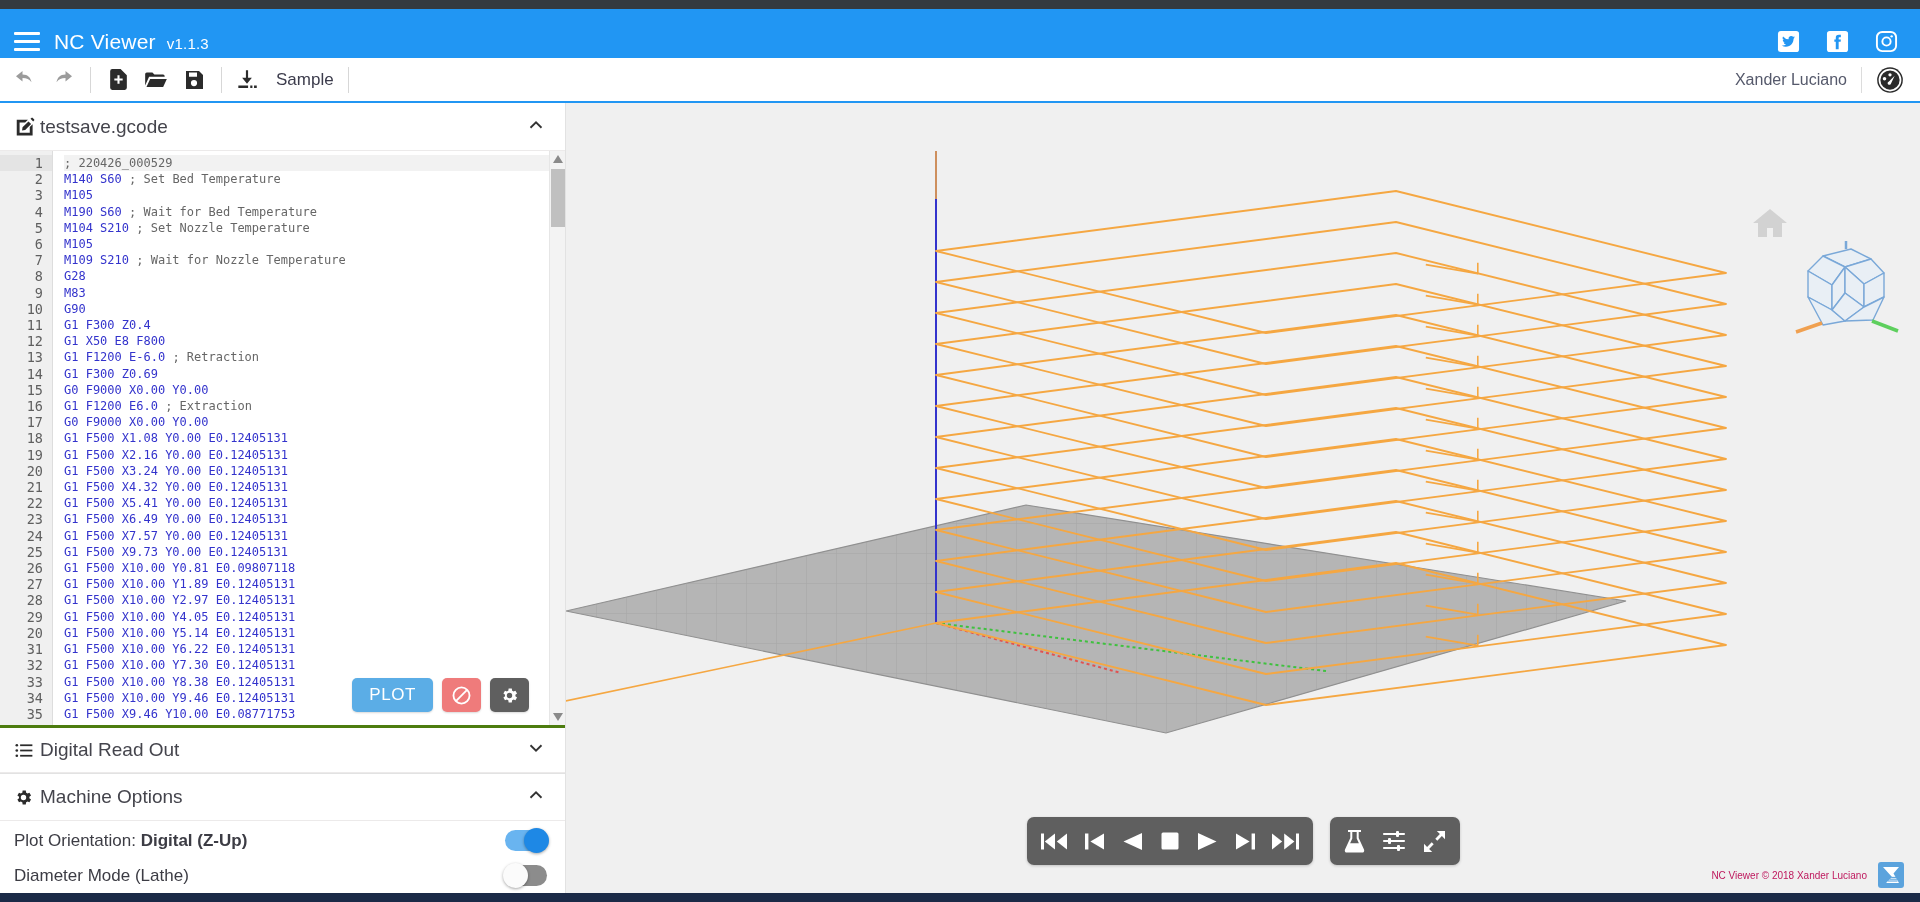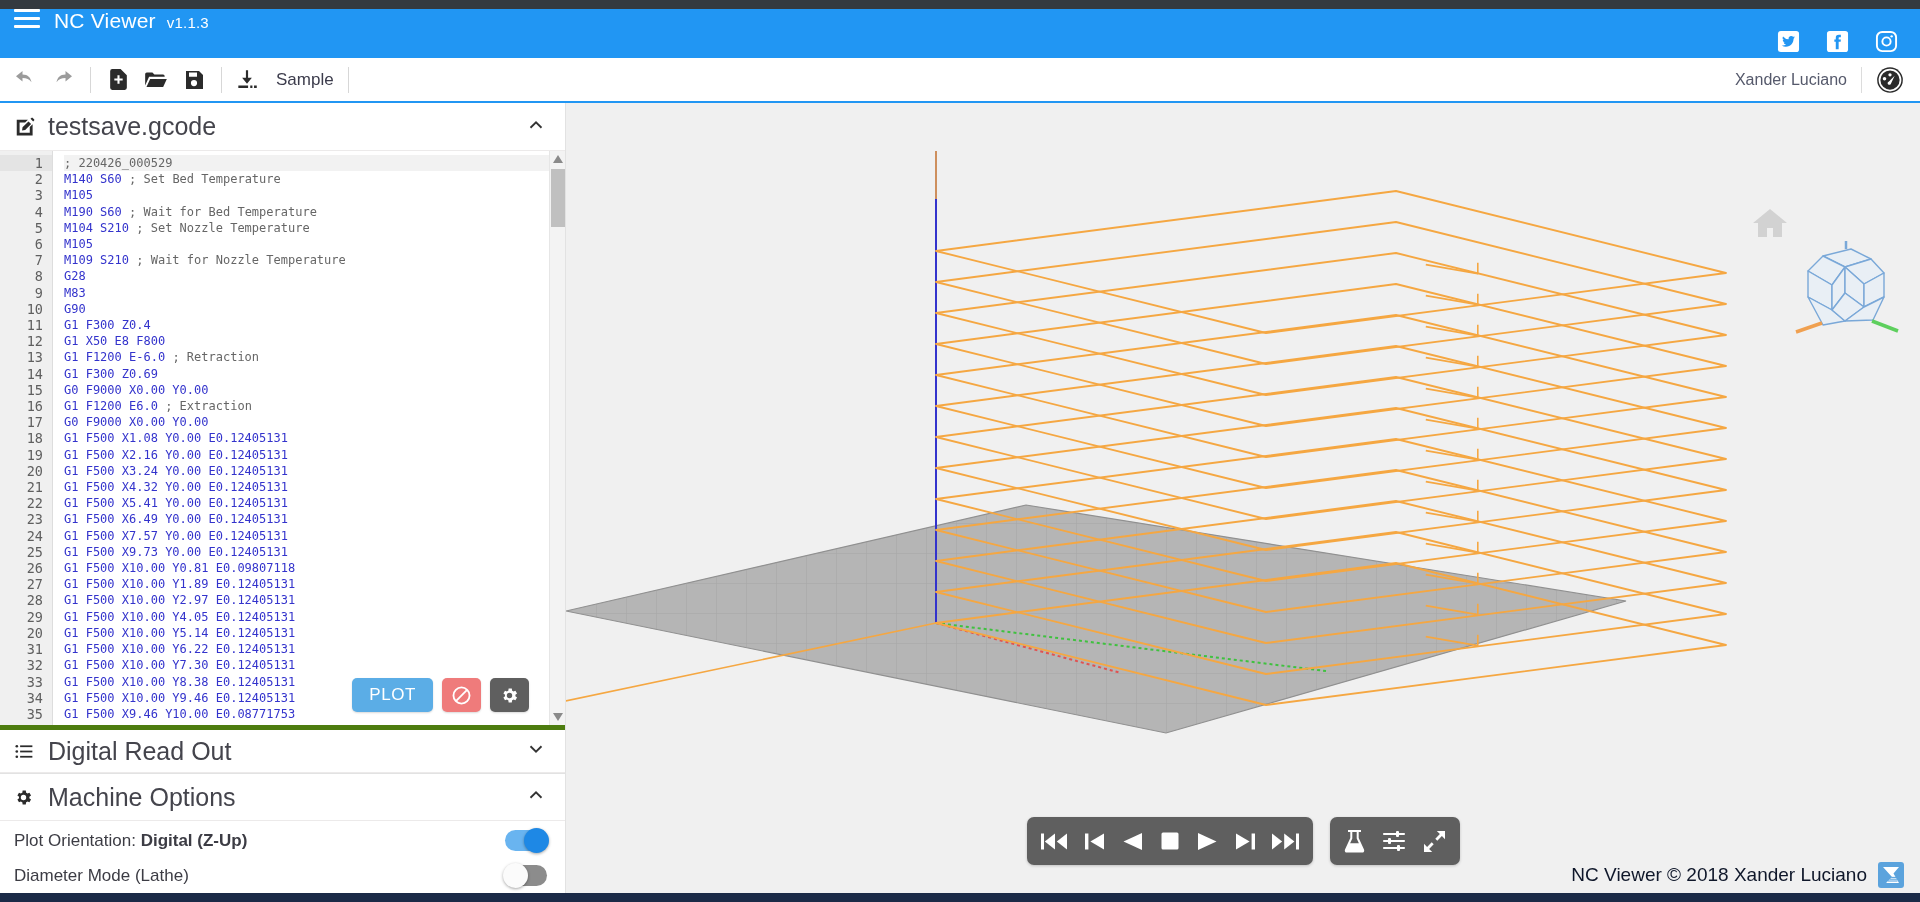--- a/index.html
+++ b/index.html
@@ -14,21 +14,21 @@
   
   .top-strip {
     position: absolute; top: 0; left: 0; width: 1920px; height: 9px;
     background: #343a40;
   }
 
   
   .header {
     position: absolute; top: 9px; left: 0; width: 1920px; height: 65px;
     background: #2196f3;
-    display: flex; 
+    display: flex; align-items: center;
   }
   .hamburger {
     width: 26px; height: 19px; margin-left: 14px; margin-right: 14px;
     display: flex; flex-direction: column; justify-content: space-between;
     cursor: pointer;
   }
   .hamburger i { display: block; height: 3px; background: #fff; border-radius: 1px; }
   .brand {
     color: #ffffff; font-size: 21px; letter-spacing: .2px;
     display: flex; align-items: baseline; gap: 11px;
@@ -67,21 +67,21 @@
     position: absolute; top: 103px; left: 0; width: 566px; height: 790px;
     background: #ffffff; border-right: 1px solid #e2e2e2;
     display: flex; flex-direction: column;
   }
   .panel-head {
     height: 48px; flex: 0 0 48px; display: flex; align-items: center;
     padding: 0 18px 0 14px; border-bottom: 1px solid #eceaea; background: #fff;
     cursor: pointer;
   }
   .panel-head .ph-icon { width: 26px; display: flex; align-items: center; }
-  .panel-head .ph-title { font-size: 25px; color: #44444c; margin-left: 8px; }
+  .panel-head .ph-title { font-size: 19px; color: #44444c; }
   .panel-head .ph-chev { margin-left: auto; }
 
   
   .editor-wrap {
     position: relative; flex: 1 1 auto; min-height: 0;
     display: flex; background: #fff; overflow: hidden;
   }
   .gutter {
     width: 52px; flex: 0 0 52px; background: #f0f0f0;
     padding-top: 4px; text-align: right;
@@ -168,21 +168,21 @@
     background: #5f5f5f; border-radius: 7px; height: 48px;
     display: flex; align-items: center; padding: 0 14px; gap: 17px;
     box-shadow: 0 1px 3px rgba(0,0,0,.2);
   }
   .ctrl-btn { cursor: pointer; display: flex; align-items: center; justify-content: center; }
 
   .vp-footer {
     position: absolute; bottom: 5px; right: 16px;
     display: flex; align-items: center; gap: 11px;
   }
-  .vp-footer .ftxt { font-size: 19px; color: #0f172a; }
+  .vp-footer .ftxt { font-size: 10px; color: #be185d; }
 
   
   .bot-strip {
     position: absolute; bottom: 0; left: 0; width: 1920px; height: 9px;
     background: #1b2a47;
   }
 </style>
 </head>
 <body>
 
@@ -385,21 +385,21 @@
           </svg>
         </button>
         <button class="fab fab-gear">
           <svg width="19" height="19" viewBox="0 0 24 24">
             <path fill="#fff" d="M19.4 13a7.6 7.6 0 0 0 0-2l2.1-1.6-2-3.5-2.5 1a7.6 7.6 0 0 0-1.7-1l-.4-2.6h-4l-.4 2.6c-.6.25-1.2.6-1.7 1l-2.5-1-2 3.5L6.4 11a7.6 7.6 0 0 0 0 2l-2.1 1.6 2 3.5 2.5-1c.5.4 1.1.75 1.7 1l.4 2.6h4l.4-2.6c.6-.25 1.2-.6 1.7-1l2.5 1 2-3.5L19.4 13zM12 15.4a3.4 3.4 0 1 1 0-6.8 3.4 3.4 0 0 1 0 6.8z"></path>
           </svg>
         </button>
       </div>
     </div>
 
-    <div class="panel-head" style="border-top:5px solid #4d7c0f">
+    <div class="panel-head" style="border-top:3px solid #4d7c0f">
       <span class="ph-icon">
         <svg width="21" height="21" viewBox="0 0 24 24">
           <g fill="#2b2b2b">
             <circle cx="3.2" cy="6" r="1.5"></circle>
               <rect x="7" y="5" width="14" height="2"></rect>
             <circle cx="3.2" cy="12" r="1.5"></circle>
               <rect x="7" y="11" width="14" height="2"></rect>
             <circle cx="3.2" cy="18" r="1.5"></circle>
               <rect x="7" y="17" width="14" height="2"></rect>
           </g>

